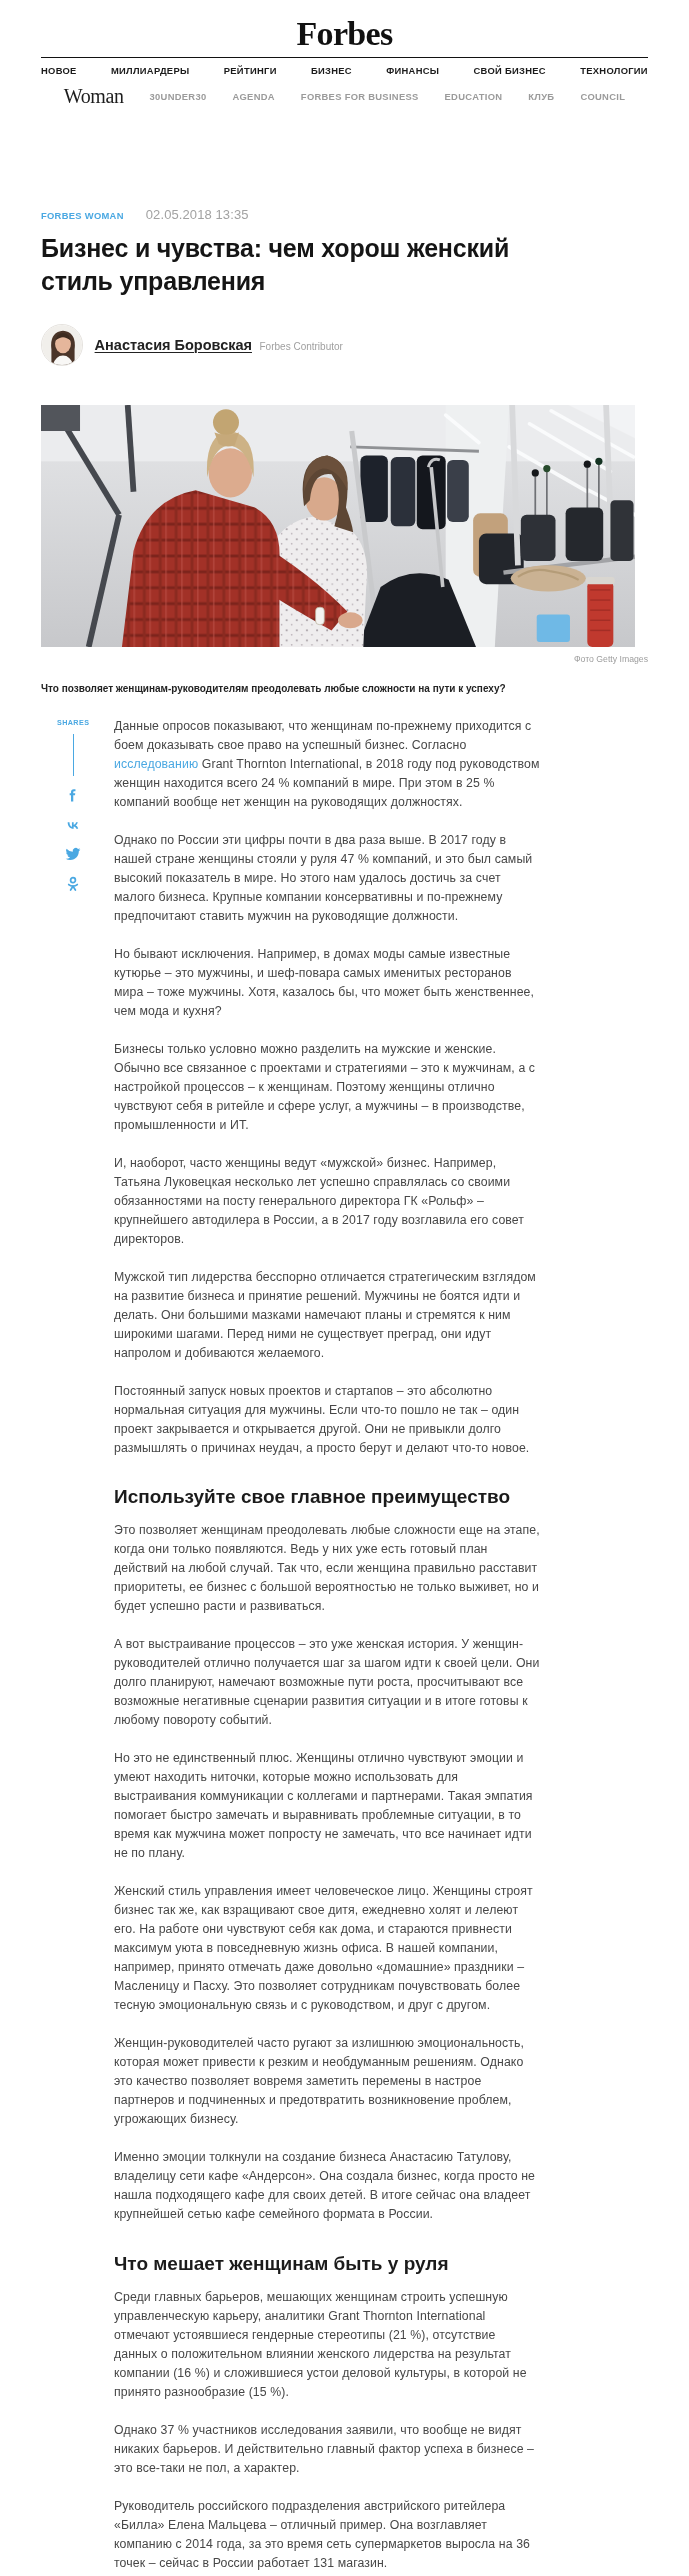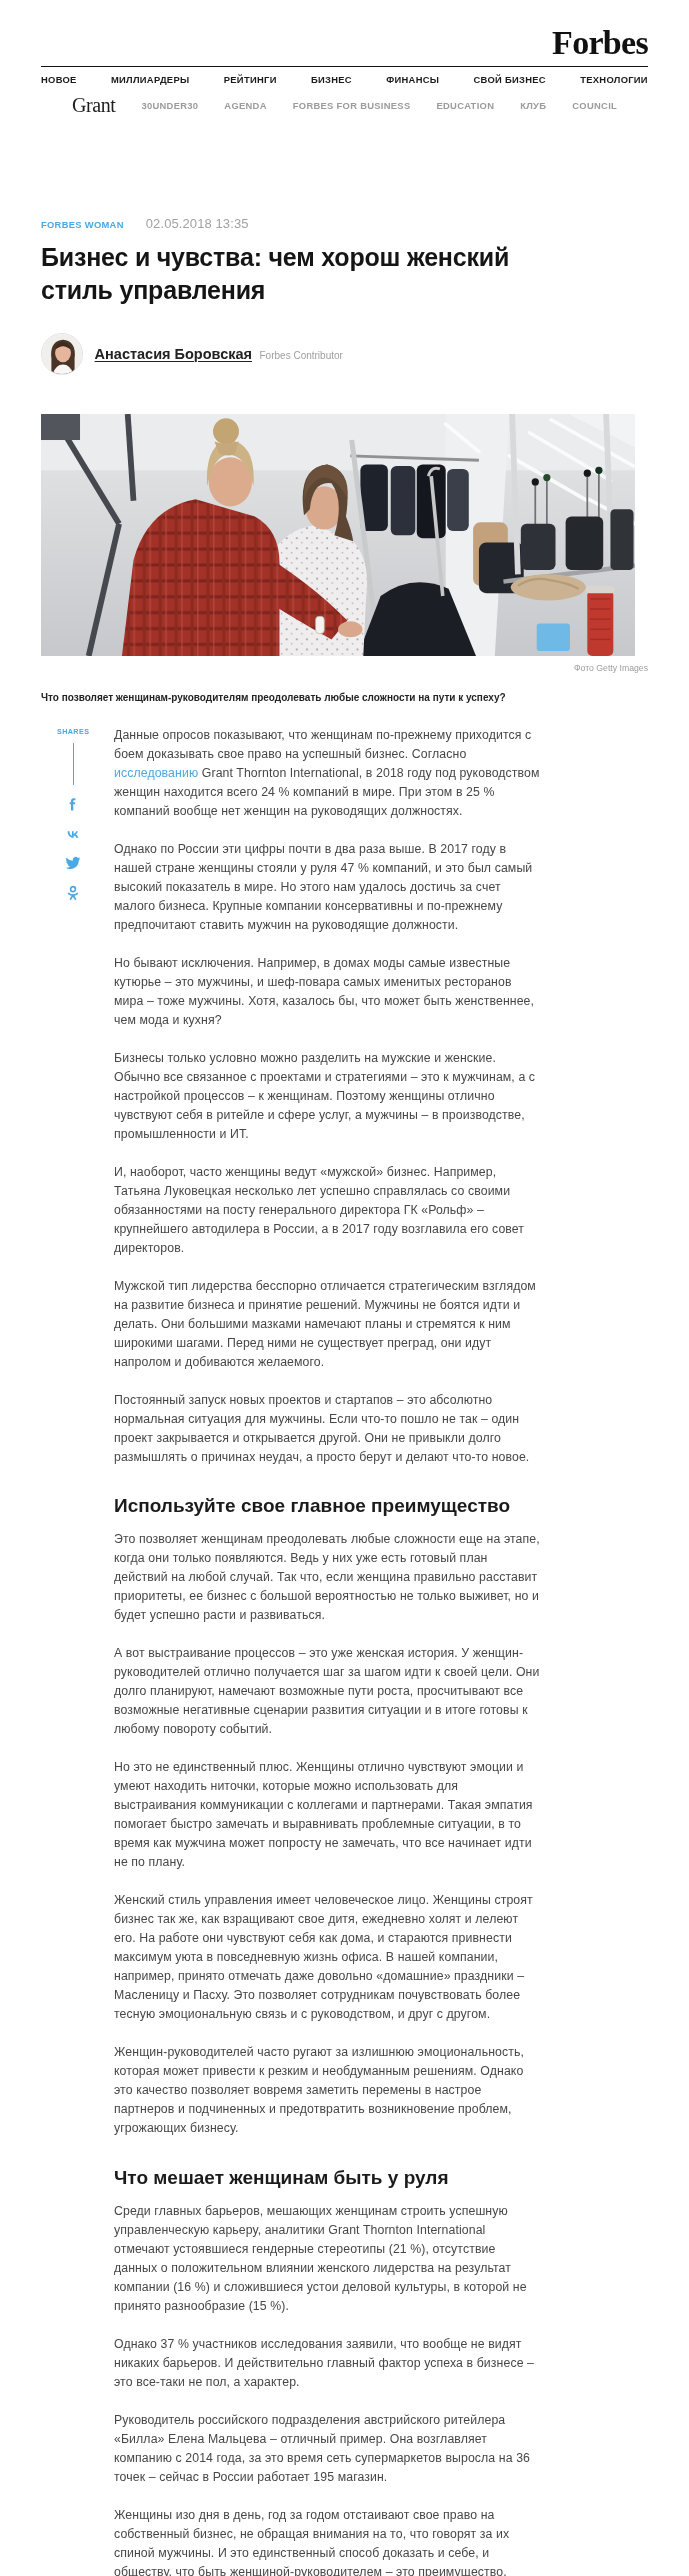--- a/index.html
+++ b/index.html
@@ -2,21 +2,21 @@
 <html lang="ru" style="--accent: #4aa8e2;font-size:11.6px"><head>
 <meta charset="utf-8">
 <style>
   :root{ --accent:#4aa8e2; --ink:#1a1a1a; --body:#474747; --gray:#9b9b9b; }
   *{box-sizing:border-box; margin:0; padding:0;}
   html,body{background:#fff;}
   body{width:690px; font-family:"Liberation Sans", sans-serif; color:var(--ink);}
   .container{width:607px; margin:0 auto 0 41px;}
 
   
-  .masthead{padding-top:24px; text-align:right;}
+  .masthead{padding-top:15px; text-align:center;}
   .forbes-logo{font-family:"Liberation Serif", serif; font-weight:700; font-size:34px; letter-spacing:-0.7px; color:#111; line-height:1.1;}
   .header-rule{border-bottom:1.4px solid #121212; margin-top:4.3px;}
   .nav-primary{display:flex; justify-content:space-between; align-items:center; margin-top:5.8px; height:14.5px;}
   .nav-primary .nav-item{font-size:9.4px; font-weight:700; letter-spacing:0.3px; color:#1b1b1b; text-transform:uppercase; cursor:pointer; white-space:nowrap;}
   .nav-secondary{display:flex; justify-content:center; align-items:center; gap:26px; margin-top:7.2px; height:22px;}
   .woman-logo{font-family:"Liberation Serif", serif; font-size:20px; font-weight:500; letter-spacing:-0.4px; color:#1d1d1d; cursor:pointer;}
   .nav-secondary .nav-item{font-size:9.4px; font-weight:700; letter-spacing:0.3px; color:var(--gray); text-transform:uppercase; cursor:pointer; white-space:nowrap;}
 
   
   .meta-row{display:flex; align-items:baseline; gap:22px; margin-top:52px;}
@@ -58,21 +58,21 @@
   <nav class="nav-primary">
       <span class="nav-item">НОВОЕ</span>
       <span class="nav-item">МИЛЛИАРДЕРЫ</span>
       <span class="nav-item">РЕЙТИНГИ</span>
       <span class="nav-item">БИЗНЕС</span>
       <span class="nav-item">ФИНАНСЫ</span>
       <span class="nav-item">СВОЙ БИЗНЕС</span>
       <span class="nav-item">ТЕХНОЛОГИИ</span>
     </nav>
   <nav class="nav-secondary">
-    <span class="woman-logo">Grant</span>
+    <span class="woman-logo">Woman</span>
   <span class="nav-item">30UNDER30</span>
       <span class="nav-item">AGENDA</span>
       <span class="nav-item">FORBES FOR BUSINESS</span>
       <span class="nav-item">EDUCATION</span>
       <span class="nav-item">КЛУБ</span>
       <span class="nav-item">COUNCIL</span>
     </nav>
 </header>
 
 <main class="container">
@@ -231,21 +231,22 @@
         <p>Бизнесы только условно можно разделить на мужские и женские. Обычно все связанное с проектами и стратегиями – это к мужчинам, а с настройкой процессов – к женщинам. Поэтому женщины отлично чувствуют себя в ритейле и сфере услуг, а мужчины – в производстве, промышленности и ИТ.</p>
         <p>И, наоборот, часто женщины ведут «мужской» бизнес. Например, Татьяна Луковецкая несколько лет успешно справлялась со своими обязанностями на посту генерального директора ГК «Рольф» – крупнейшего автодилера в России, а в 2017 году возглавила его совет директоров.</p>
         <p>Мужской тип лидерства бесспорно отличается стратегическим взглядом на развитие бизнеса и принятие решений. Мужчины не боятся идти и делать. Они большими мазками намечают планы и стремятся к ним широкими шагами. Перед ними не существует преград, они идут напролом и добиваются желаемого.</p>
         <p>Постоянный запуск новых проектов и стартапов – это абсолютно нормальная ситуация для мужчины. Если что-то пошло не так – один проект закрывается и открывается другой. Они не привыкли долго размышлять о причинах неудач, а просто берут и делают что-то новое.</p>
         <h2>Используйте свое главное преимущество</h2>
         <p>Это позволяет женщинам преодолевать любые сложности еще на этапе, когда они только появляются. Ведь у них уже есть готовый план действий на любой случай. Так что, если женщина правильно расставит приоритеты, ее бизнес с большой вероятностью не только выживет, но и будет успешно расти и развиваться.</p>
         <p>А вот выстраивание процессов – это уже женская история. У женщин-руководителей отлично получается шаг за шагом идти к своей цели. Они долго планируют, намечают возможные пути роста, просчитывают все возможные негативные сценарии развития ситуации и в итоге готовы к любому повороту событий.</p>
         <p>Но это не единственный плюс. Женщины отлично чувствуют эмоции и умеют находить ниточки, которые можно использовать для выстраивания коммуникации с коллегами и партнерами. Такая эмпатия помогает быстро замечать и выравнивать проблемные ситуации, в то время как мужчина может попросту не замечать, что все начинает идти не по плану.</p>
         <p>Женский стиль управления имеет человеческое лицо. Женщины строят бизнес так же, как взращивают свое дитя, ежедневно холят и лелеют его. На работе они чувствуют себя как дома, и стараются привнести максимум уюта в повседневную жизнь офиса. В нашей компании, например, принято отмечать даже довольно «домашние» праздники – Масленицу и Пасху. Это позволяет сотрудникам почувствовать более тесную эмоциональную связь и с руководством, и друг с другом.</p>
         <p>Женщин-руководителей часто ругают за излишнюю эмоциональность, которая может привести к резким и необдуманным решениям. Однако это качество позволяет вовремя заметить перемены в настрое партнеров и подчиненных и предотвратить возникновение проблем, угрожающих бизнесу.</p>
+        <p>Именно эмоции толкнули на создание бизнеса Анастасию Татулову, владелицу сети кафе «Андерсон». Она создала бизнес, когда просто не нашла подходящего кафе для своих детей. В итоге сейчас она владеет крупнейшей сетью кафе семейного формата в России.</p>
         <h2>Что мешает женщинам быть у руля</h2>
         <p>Среди главных барьеров, мешающих женщинам строить успешную управленческую карьеру, аналитики Grant Thornton International отмечают устоявшиеся гендерные стереотипы (21 %), отсутствие данных о положительном влиянии женского лидерства на результат компании (16 %) и сложившиеся устои деловой культуры, в которой не принято разнообразие (15 %).</p>
         <p>Однако 37 % участников исследования заявили, что вообще не видят никаких барьеров. И действительно главный фактор успеха в бизнесе – это все-таки не пол, а характер.</p>
-        <p>Руководитель российского подразделения австрийского ритейлера «Билла» Елена Мальцева – отличный пример. Она возглавляет компанию с 2014 года, за это время сеть супермаркетов выросла на 36 точек – сейчас в России работает 195 магазин.</p>
+        <p>Руководитель российского подразделения австрийского ритейлера «Билла» Елена Мальцева – отличный пример. Она возглавляет компанию с 2014 года, за это время сеть супермаркетов выросла на 36 точек – сейчас в России работает 131 магазин.</p>
         <p>Женщины изо дня в день, год за годом отстаивают свое право на собственный бизнес, не обращая внимания на то, что говорят за их спиной мужчины. И это единственный способ доказать и себе, и обществу, что быть женщиной-руководителем – это преимущество.</p>
       </div>
   </div>
 </main>
 
 
 </body></html>

